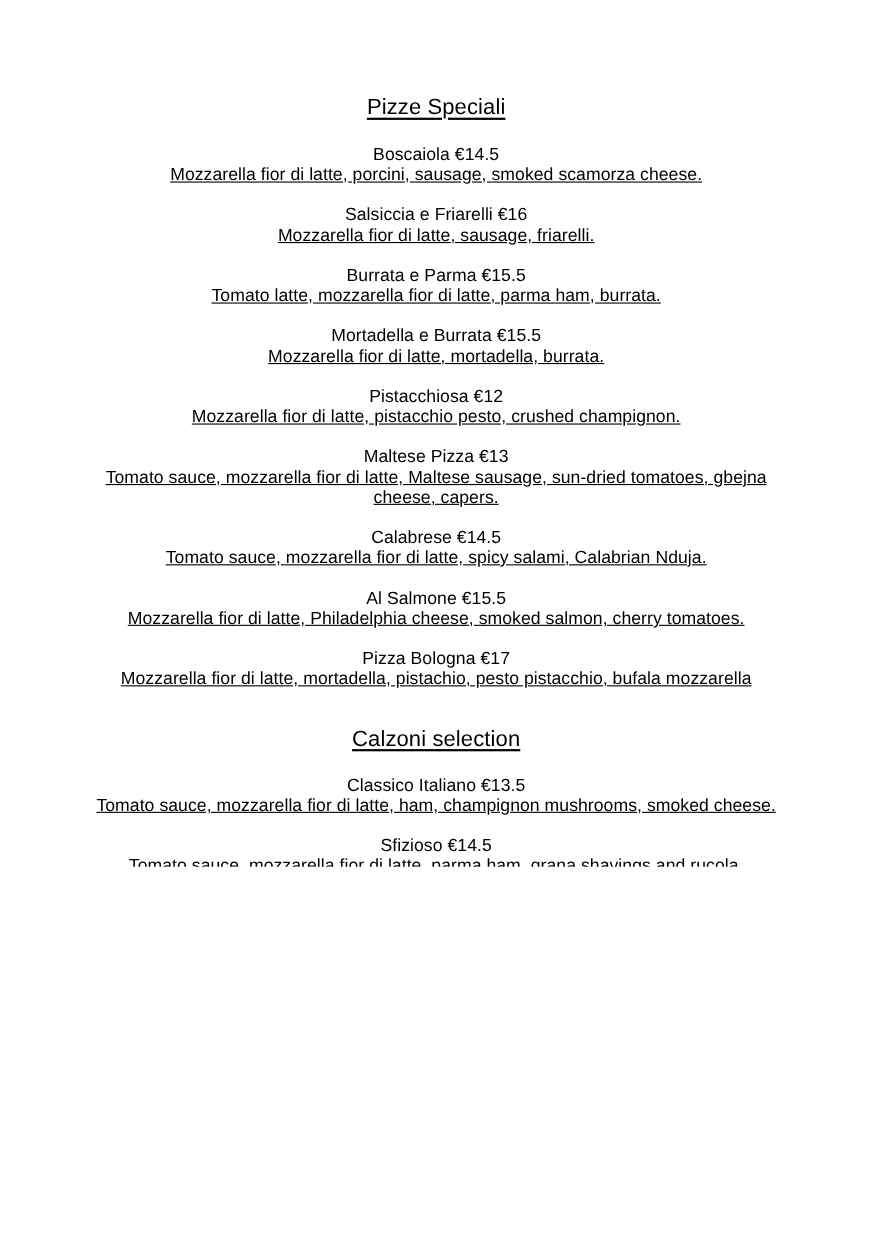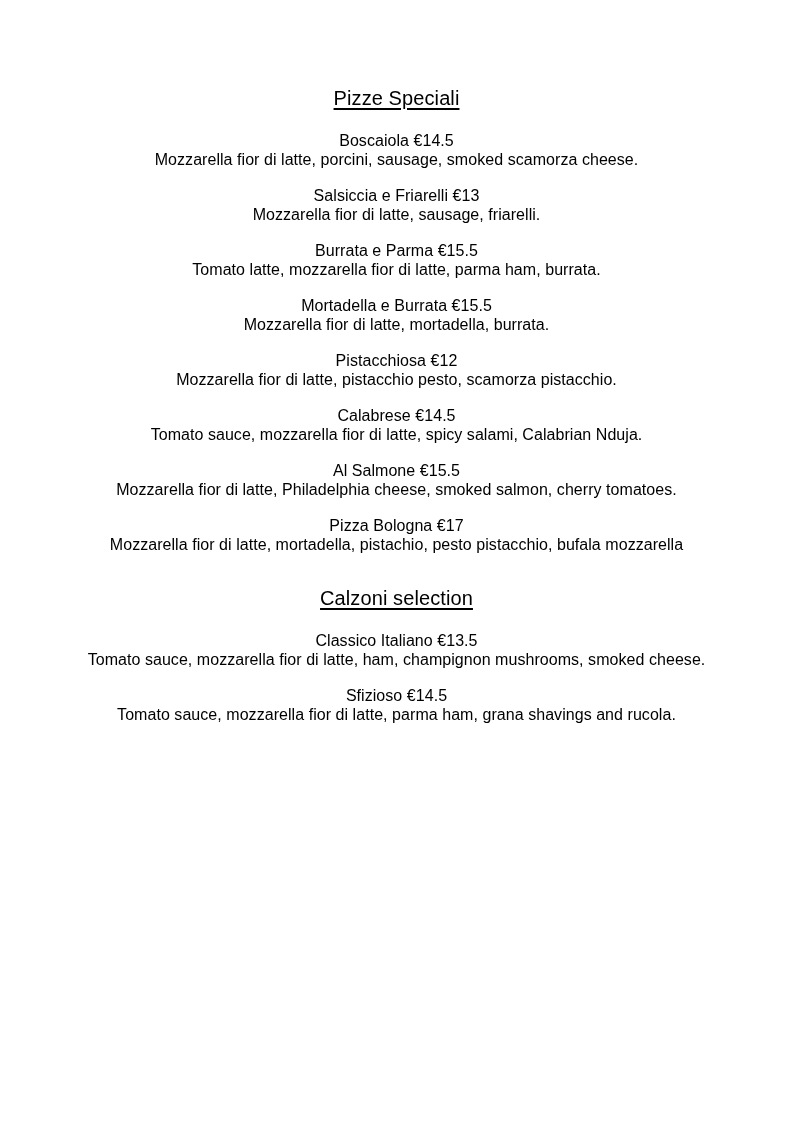--- a/index.html
+++ b/index.html
@@ -55,57 +55,60 @@
     font-size: 16px;
     line-height: 18.5px;
     margin: 0;
     letter-spacing: 0.05px;
   }
   .item-desc {
     font-size: 16px;
     line-height: 18.5px;
     margin: 0;
     letter-spacing: 0.05px;
+    text-decoration: underline;
   }
 </style>
 </head>
 <body>
 
 <div class="page">
   <div class="content">
 
     <section class="section">
       <h2 class="section-heading">Pizze Speciali</h2>
 
       <div class="item">
         <p class="item-name">Boscaiola €14.5</p>
         <p class="item-desc">Mozzarella fior di latte, porcini, sausage, smoked scamorza cheese.</p>
       </div>
 
       <div class="item">
-        <p class="item-name">Salsiccia e Friarelli €13</p>
+        <p class="item-name">Salsiccia e Friarelli €16</p>
         <p class="item-desc">Mozzarella fior di latte, sausage, friarelli.</p>
       </div>
 
       <div class="item">
         <p class="item-name">Burrata e Parma €15.5</p>
         <p class="item-desc">Tomato latte, mozzarella fior di latte, parma ham, burrata.</p>
       </div>
 
       <div class="item">
         <p class="item-name">Mortadella e Burrata €15.5</p>
         <p class="item-desc">Mozzarella fior di latte, mortadella, burrata.</p>
       </div>
 
       <div class="item">
         <p class="item-name">Pistacchiosa €12</p>
-        <p class="item-desc">Mozzarella fior di latte, pistacchio pesto, scamorza pistacchio.</p>
+        <p class="item-desc">Mozzarella fior di latte, pistacchio pesto, crushed champignon.</p>
       </div>
 
       <div class="item">
+        <p class="item-name">Maltese Pizza €13</p>
+        <p class="item-desc">Tomato sauce, mozzarella fior di latte, Maltese sausage, sun-dried tomatoes, gbejna cheese, capers.</p>
       </div>
 
       <div class="item">
         <p class="item-name">Calabrese €14.5</p>
         <p class="item-desc">Tomato sauce, mozzarella fior di latte, spicy salami, Calabrian Nduja.</p>
       </div>
 
       <div class="item">
         <p class="item-name">Al Salmone €15.5</p>
         <p class="item-desc">Mozzarella fior di latte, Philadelphia cheese, smoked salmon, cherry tomatoes.</p>

